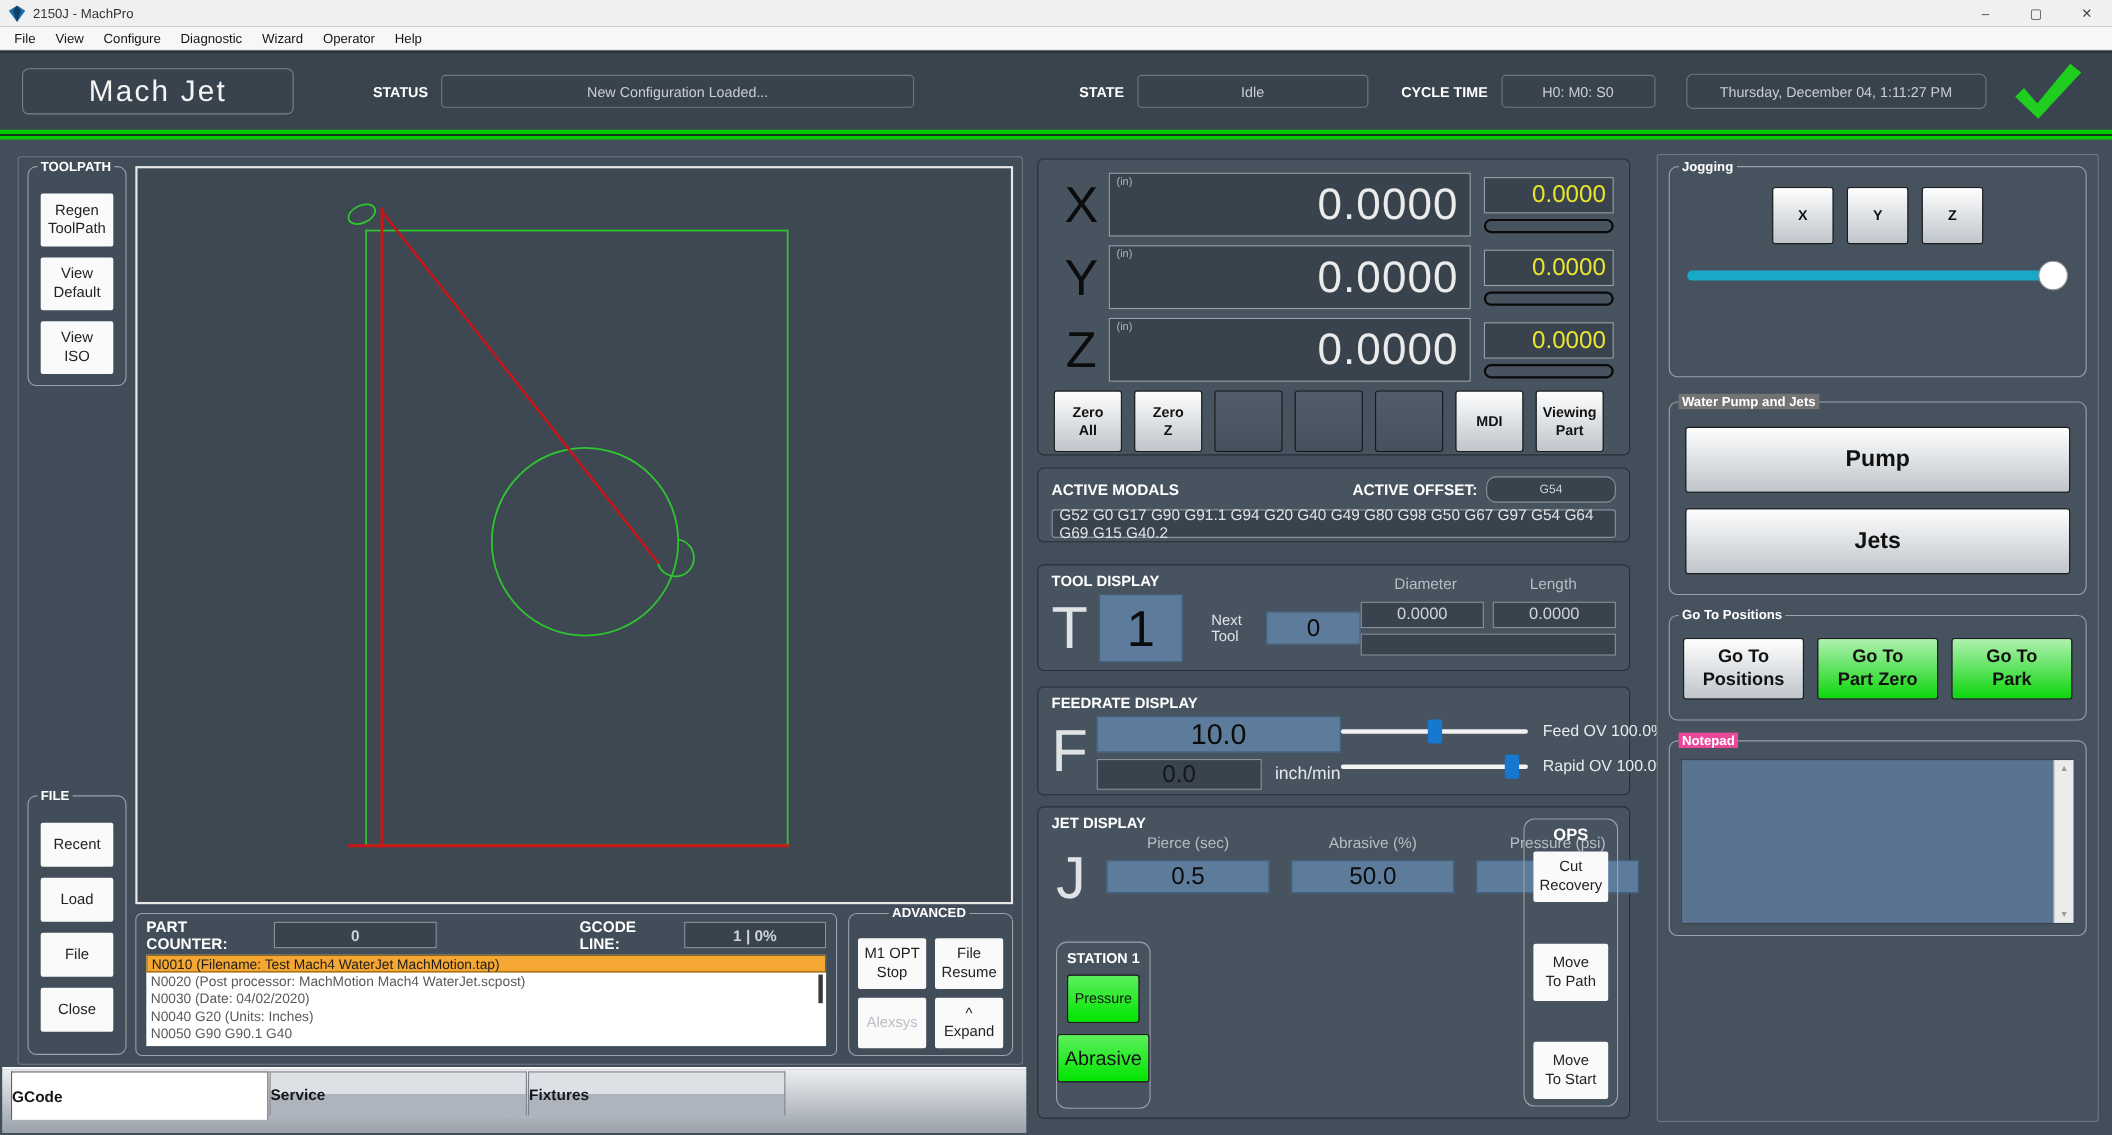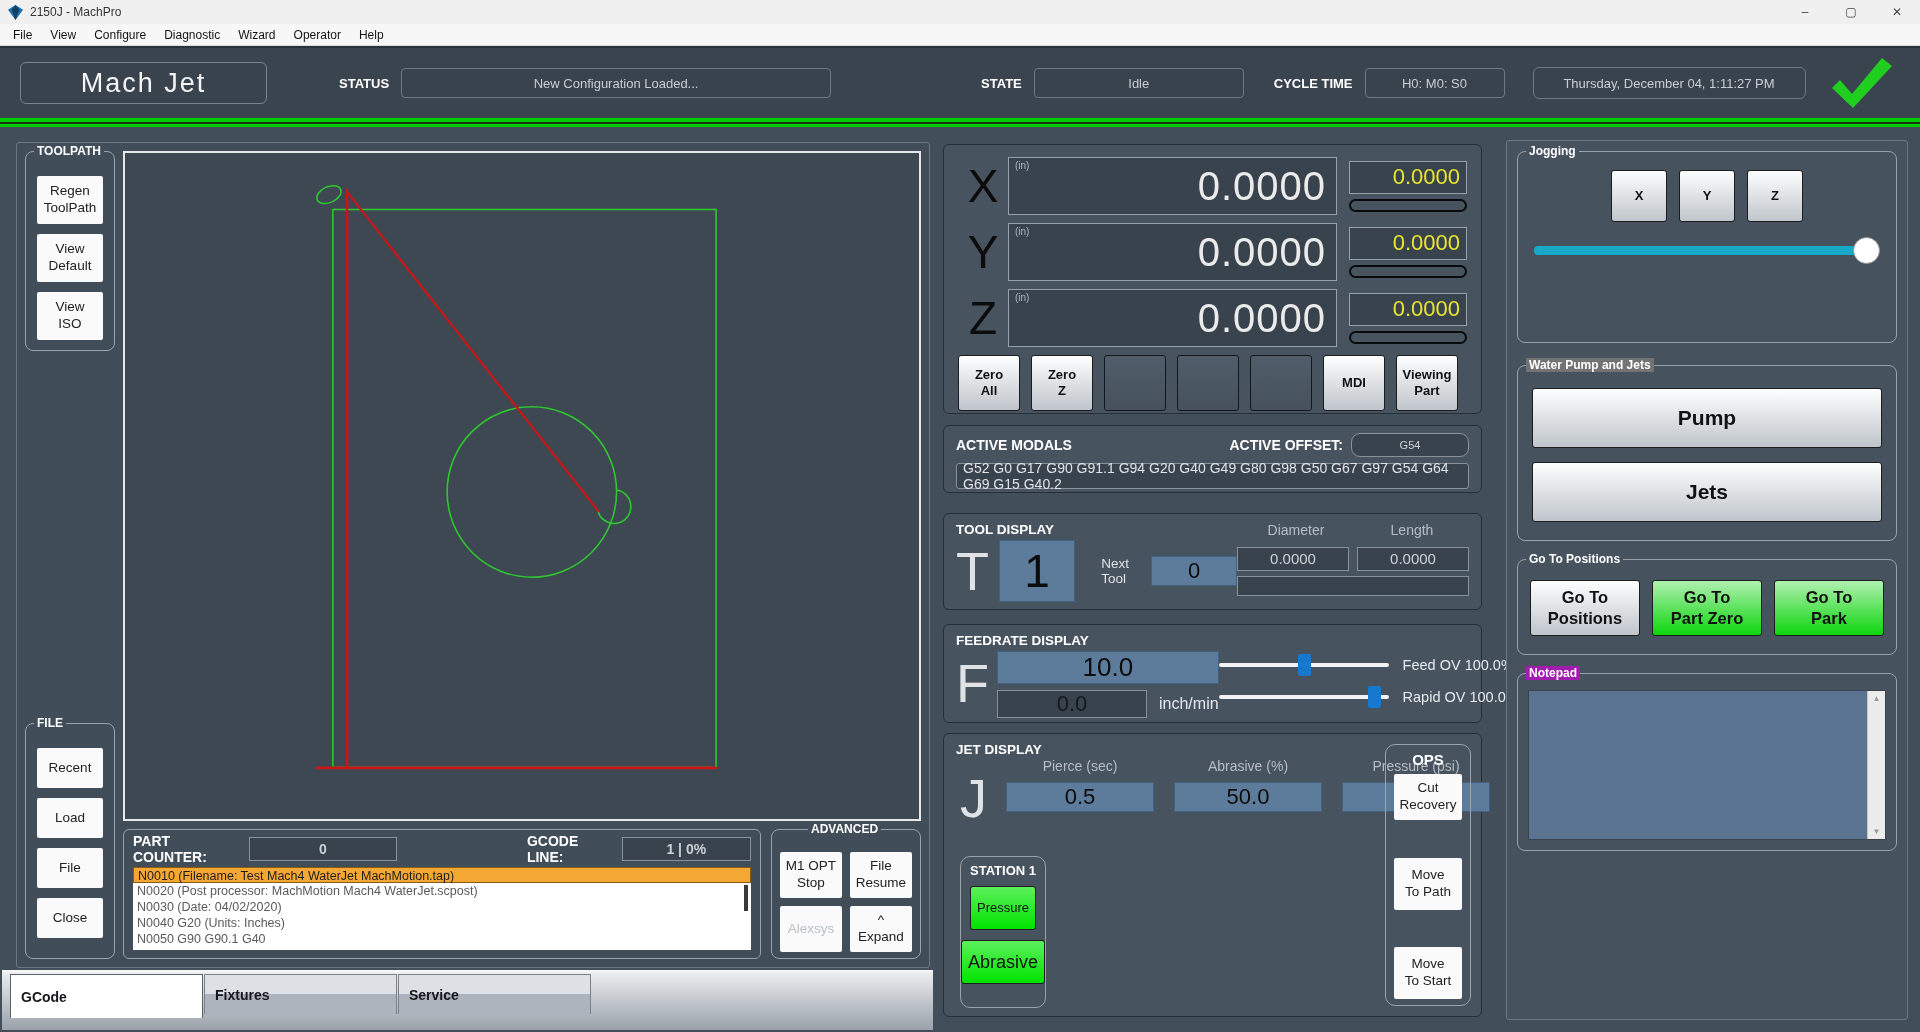--- a/index.html
+++ b/index.html
@@ -73,23 +73,23 @@
   .gcode-row { height:16px; line-height:16px; padding-left:4px; white-space:nowrap; }
   .gcode-row.sel { background:#f5a733; color:#1d1d1d; border:1px solid #8a5c12; }
   .adv-group { width:150px; padding:22px 8px 8px 8px; display:grid;
                grid-template-columns:1fr 1fr; gap:8px; }
   .adv-group .btn { height:46px; }
 
   
   .tabbar { position:absolute; left:2px; top:843px; width:931px; height:60px;
             background:linear-gradient(#eceef0,#9aa1aa); border-top:2px solid #f7f7f7;
             padding:2px 0 0 8px; display:flex; }
-  .tab { width:193px; height:40px; margin-right:1px; border:1px solid #7c828a; border-bottom:none;
+  .tab { width:234px; height:40px; margin-right:1px; border:1px solid #7c828a; border-bottom:none;
          font-weight:bold; font-size:14px; color:#15151a; display:flex; align-items:center;
-         padding-left:10px; background:linear-gradient(#dde0e5 0 50%, #adb4bd 50% 100%); }
+         background:linear-gradient(#dde0e5 0 50%, #adb4bd 50% 100%); }
   .tab.active { background:#ffffff; height:44px; border-color:#5c6268; }
 
   
   .dro-row { display:flex; align-items:center; height:58px; margin-bottom:8px; }
   .axis-letter { width:50px; font-size:46px; color:#0c0c0c; text-align:center; line-height:1; }
   .dro-box { flex:1; height:58px; background:#39434e; border:1px solid #99a1a8; position:relative;
              display:flex; align-items:center; justify-content:flex-end; padding-right:10px;
              color:#ebebeb; font-size:40px; font-weight:300; letter-spacing:1px; }
   .dro-unit { position:absolute; top:2px; left:6px; font-size:10px; color:#aeb5bb; letter-spacing:0; }
   .dro-side { width:118px; margin-left:12px; display:flex; flex-direction:column; gap:5px; }
@@ -221,22 +221,22 @@
           <div class="btn flat disabled">Alexsys</div>
           <div class="btn flat">^
 Expand</div>
         </div>
       </div>
     </div>
   </div>
 
   <div class="tabbar">
     <div class="tab active">GCode</div>
+    <div class="tab">Service</div>
     <div class="tab">Fixtures</div>
-    <div class="tab">Service</div>
   </div>
 
   <div class="section" style="left:943px; top:17px; width:539px; height:270px; padding:12px 14px;">
     <div class="dro-row">
       <div class="axis-letter">X</div>
       <div class="dro-box">
         <span class="dro-unit">(in)</span>
         <span>0.0000</span>
       </div>
       <div class="dro-side">
@@ -397,21 +397,21 @@
       <span class="group-label" style="background:#46525e;">Go To Positions</span>
       <div class="btn" style="flex:1; height:56px; font-size:16.5px;">Go To
 Positions</div>
       <div class="btn green" style="flex:1; height:56px; font-size:16.5px;">Go To
 Part Zero</div>
       <div class="btn green" style="flex:1; height:56px; font-size:16.5px;">Go To
 Park</div>
     </div>
 
     <div class="group" style="position:absolute; left:10px; top:532px; right:10px; height:178px; padding:16px 10px 10px 10px;">
-      <span class="group-label" style="background:#a21caf;">Notepad</span>
+      <span class="group-label" style="background:#ec4899;">Notepad</span>
       <div style="position:relative; height:100%; background:#5a7390; border:1px solid #39434e; display:flex;">
         <span style="flex:1; color:#1a1a1a; font-size:13px; padding:4px;"></span>
         <div style="width:18px; background:#ececec; display:flex; flex-direction:column; justify-content:space-between; align-items:center; padding:3px 0; border-left:1px solid #c4c4c4;">
           <span style="font-size:8px; color:#9a9a9a;">▲</span>
           <span style="font-size:8px; color:#9a9a9a;">▼</span>
         </div>
       </div>
     </div>
   </div>
 

